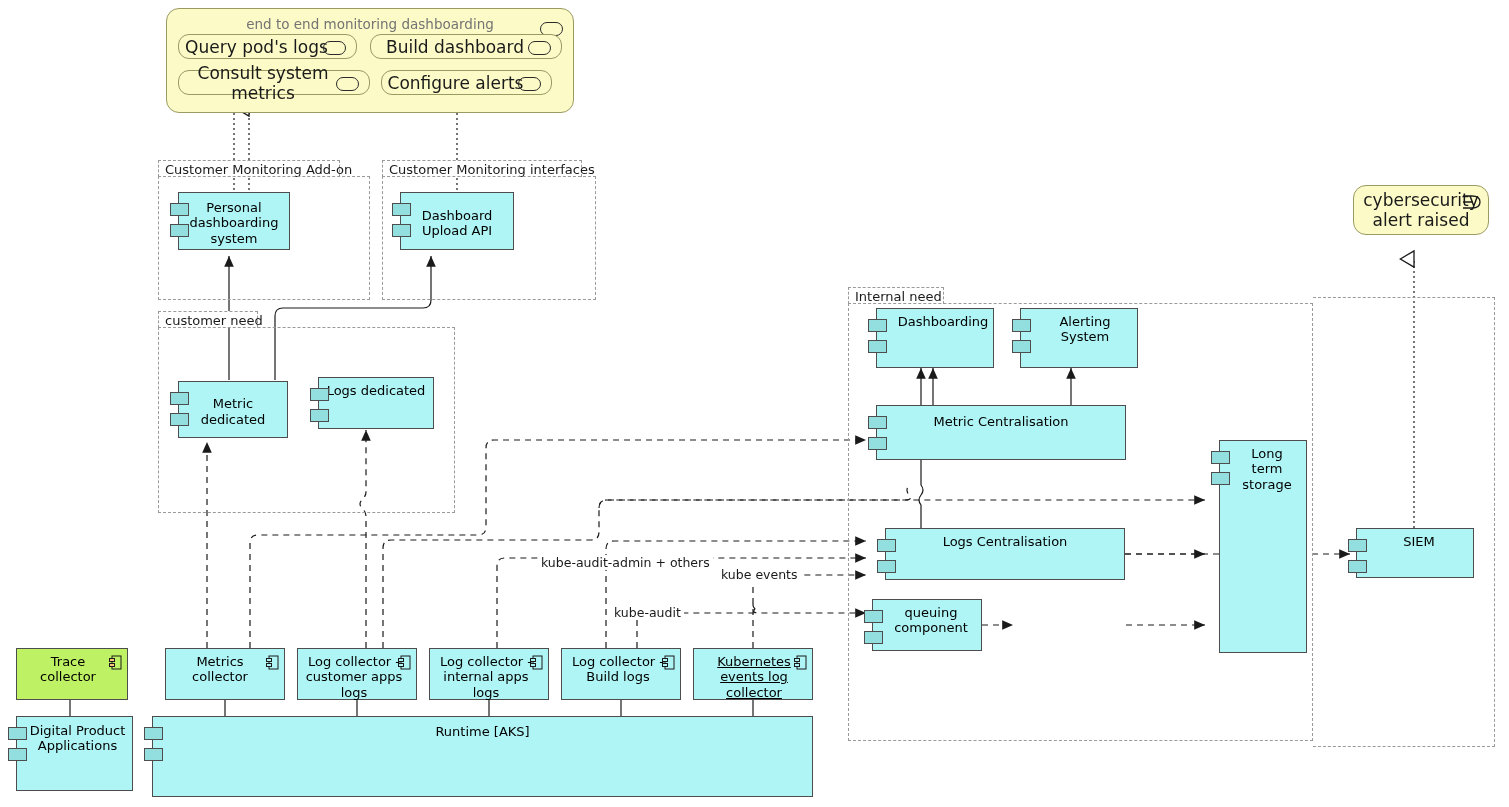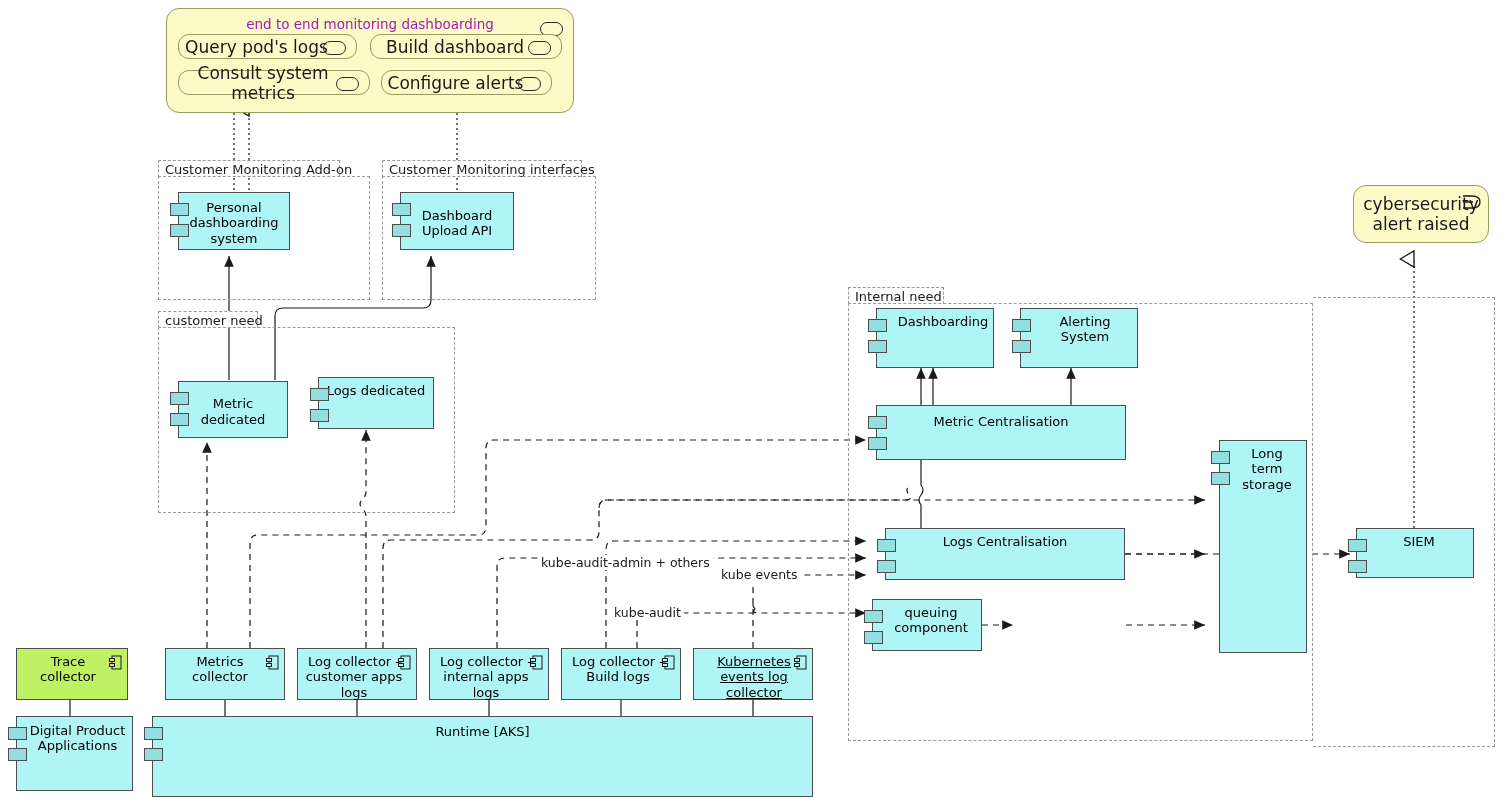--- a/index.html
+++ b/index.html
@@ -28,21 +28,21 @@
   
   .group{position:absolute;box-sizing:border-box;border:1px dashed #9a9a9a;}
   .grouptab{position:absolute;box-sizing:border-box;border:1px dashed #9a9a9a;
             border-bottom:none;background:#fff;font-size:13px;color:#1a1a1a;
             padding:1px 7px 0 6px;white-space:nowrap;}
 
   
   .round{position:absolute;box-sizing:border-box;border:1px solid #9a9a63;
          background:#fcfbc8;border-radius:11px;}
   .biground{border-radius:13px;}
-  .rtitle{position:absolute;left:0;right:0;top:7px;text-align:center;font-size:13.5px;color:#a21caf;}
+  .rtitle{position:absolute;left:0;right:0;top:7px;text-align:center;font-size:13.5px;color:#737373;}
   .rlabel{position:absolute;left:0;right:0;top:50%;transform:translateY(-50%);
           text-align:center;font-size:17px;color:#1a1a1a;}
   .capsule{position:absolute;width:21px;height:12px;border:1.3px solid #2a2a2a;
            border-radius:7px;background:transparent;}
 
   .edgelabel{position:absolute;font-size:12.5px;color:#1a1a1a;background:#fff;
              padding:0 3px;white-space:nowrap;}
 
   .n13{font-size:13px;}
 </style>
@@ -139,21 +139,21 @@
   <div class="round" style="left:178px;top:70px;width:192px;height:25px;">
     <div class="rlabel" style="padding-right:22px;">Consult system metrics</div>
     <div class="capsule" style="right:10px;top:6px;"></div>
   </div>
 
   <div class="round" style="left:381px;top:70px;width:171px;height:25px;">
     <div class="rlabel" style="padding-right:22px;">Configure alerts</div>
     <div class="capsule" style="right:10px;top:6px;"></div>
   </div>
 
-  <div class="round biground" style="left:1353px;top:185px;width:136px;height:58px;">
+  <div class="round biground" style="left:1353px;top:185px;width:136px;height:50px;">
     <div class="rlabel" style="padding:0 8px;">cybersecurity alert raised</div>
     <svg width="20" height="14" style="position:absolute;right:6px;top:9px;">
       <path d="M1,1 L10,1 Q18,1 18,7 Q18,13 10,13 L1,13 M1,7 L11,7" fill="none" stroke="#1a1a1a" stroke-width="1.3"></path>
     </svg>
   </div>
 
   <div class="grouptab" style="left:158px;top:160px;width:182px;height:17px;">
     <span>Customer Monitoring Add-on</span>
   </div>
   <div class="group" style="left:158px;top:176px;width:212px;height:124px;"></div>

